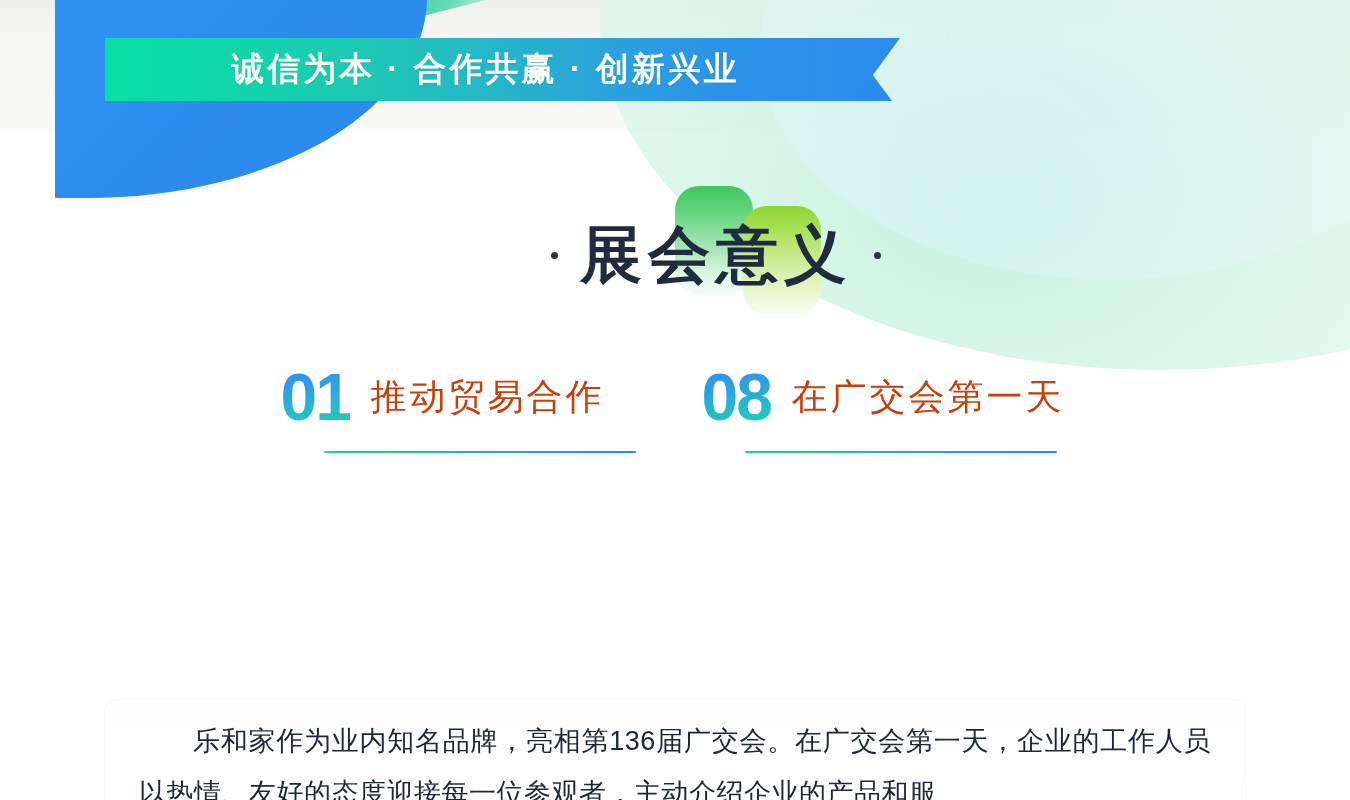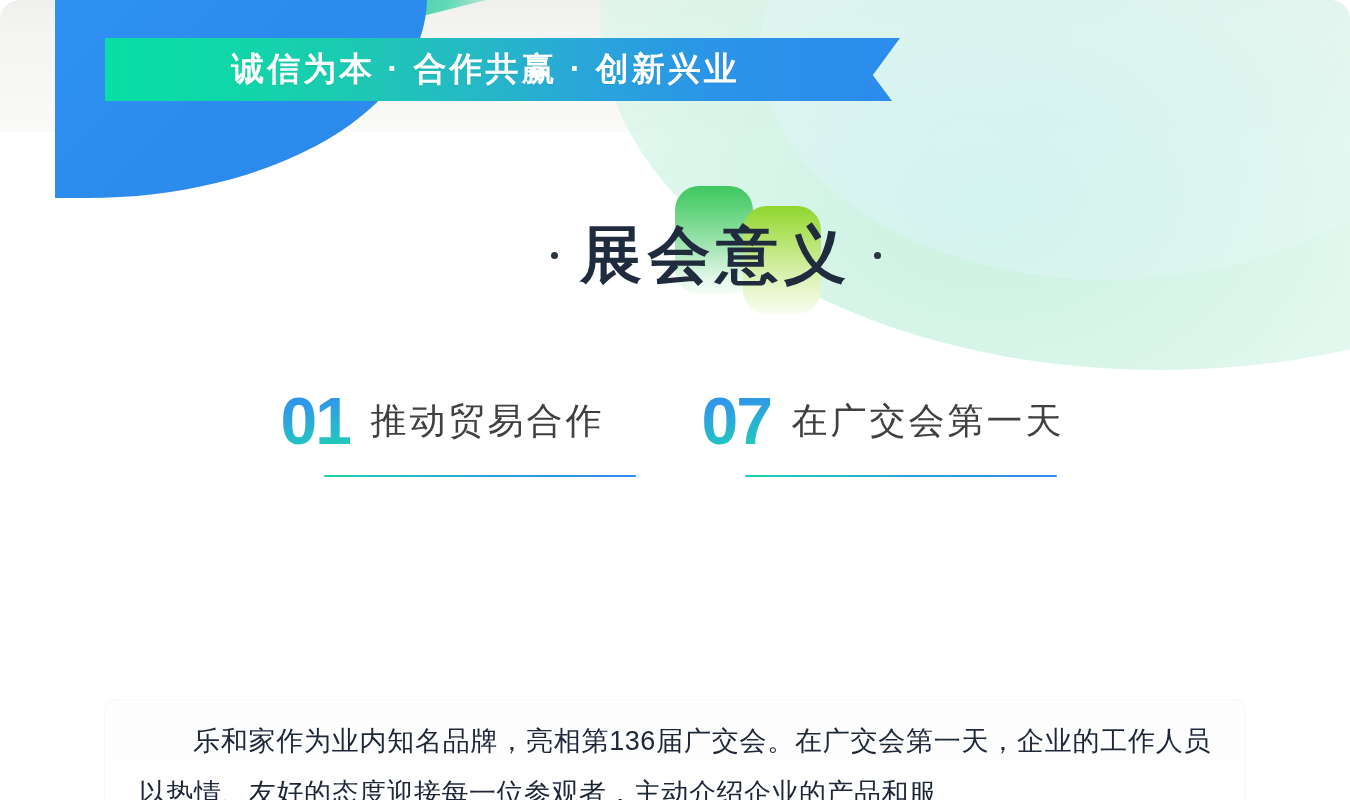--- a/index.html
+++ b/index.html
@@ -13,21 +13,20 @@
     font-family: "Liberation Sans", "DejaVu Sans", sans-serif;
     background: #ffffff;
   }
 
   .page {
     position: relative;
     width: 1350px;
     height: 800px;
     overflow: hidden;
     background: #ffffff;
-    border-radius: 20px;
   }
 
   
   .bg-layer {
     position: absolute;
     inset: 0;
     overflow: hidden;
   }
 
   
@@ -175,21 +174,20 @@
   }
 
   
   .points-row {
     position: absolute;
     left: 0; top: 362px;
     width: 1350px;
     display: flex;
     justify-content: center;
     gap: 53px;
-    margin-top: 24px;
   }
   .point {
     position: relative;
     width: 368px;
     height: 100px;
   }
   .point-num {
     position: absolute;
     left: 0; top: 2px;
     font-size: 66px;
@@ -201,21 +199,21 @@
     background-clip: text;
     color: transparent;
     -webkit-text-fill-color: transparent;
     -webkit-text-stroke: 0px transparent;
   }
   .point-label {
     position: absolute;
     left: 90px; top: 11px;
     font-size: 36px;
     font-weight: 500;
-    color: #404040;
+    color: #c2410c;
     letter-spacing: 3px;
     white-space: nowrap;
   }
   .point-rule {
     position: absolute;
     left: 43px; bottom: 9px;
     width: 312px; height: 2px;
     background: linear-gradient(90deg, #19d3ad 0%, #1fbfc6 22%, #2aa0dd 55%, #2d8ceb 100%);
     border-radius: 2px;
   }
@@ -281,21 +279,21 @@
   <div class="points-row">
 
     <div class="point">
       <span class="point-num">01</span>
       <span class="point-label">推动贸易合作</span>
       <span class="point-rule"></span>
     </div>
 
 
     <div class="point">
-      <span class="point-num">07</span>
+      <span class="point-num">08</span>
       <span class="point-label">在广交会第一天</span>
       <span class="point-rule"></span>
     </div>
 
   </div>
 
 
   <div class="text-card">
     <p>乐和家作为业内知名品牌，亮相第136届广交会。在广交会第一天，企业的工作人员以热情、友好的态度迎接每一位参观者，主动介绍企业的产品和服</p>
   </div>

